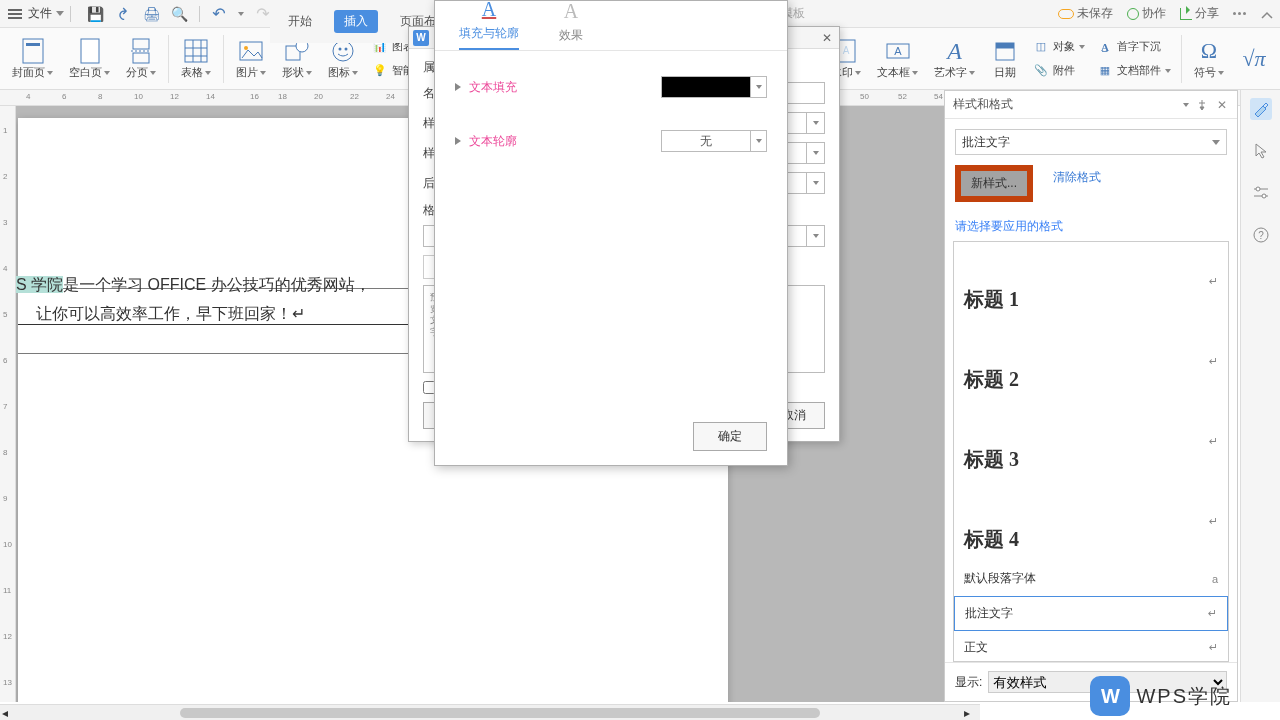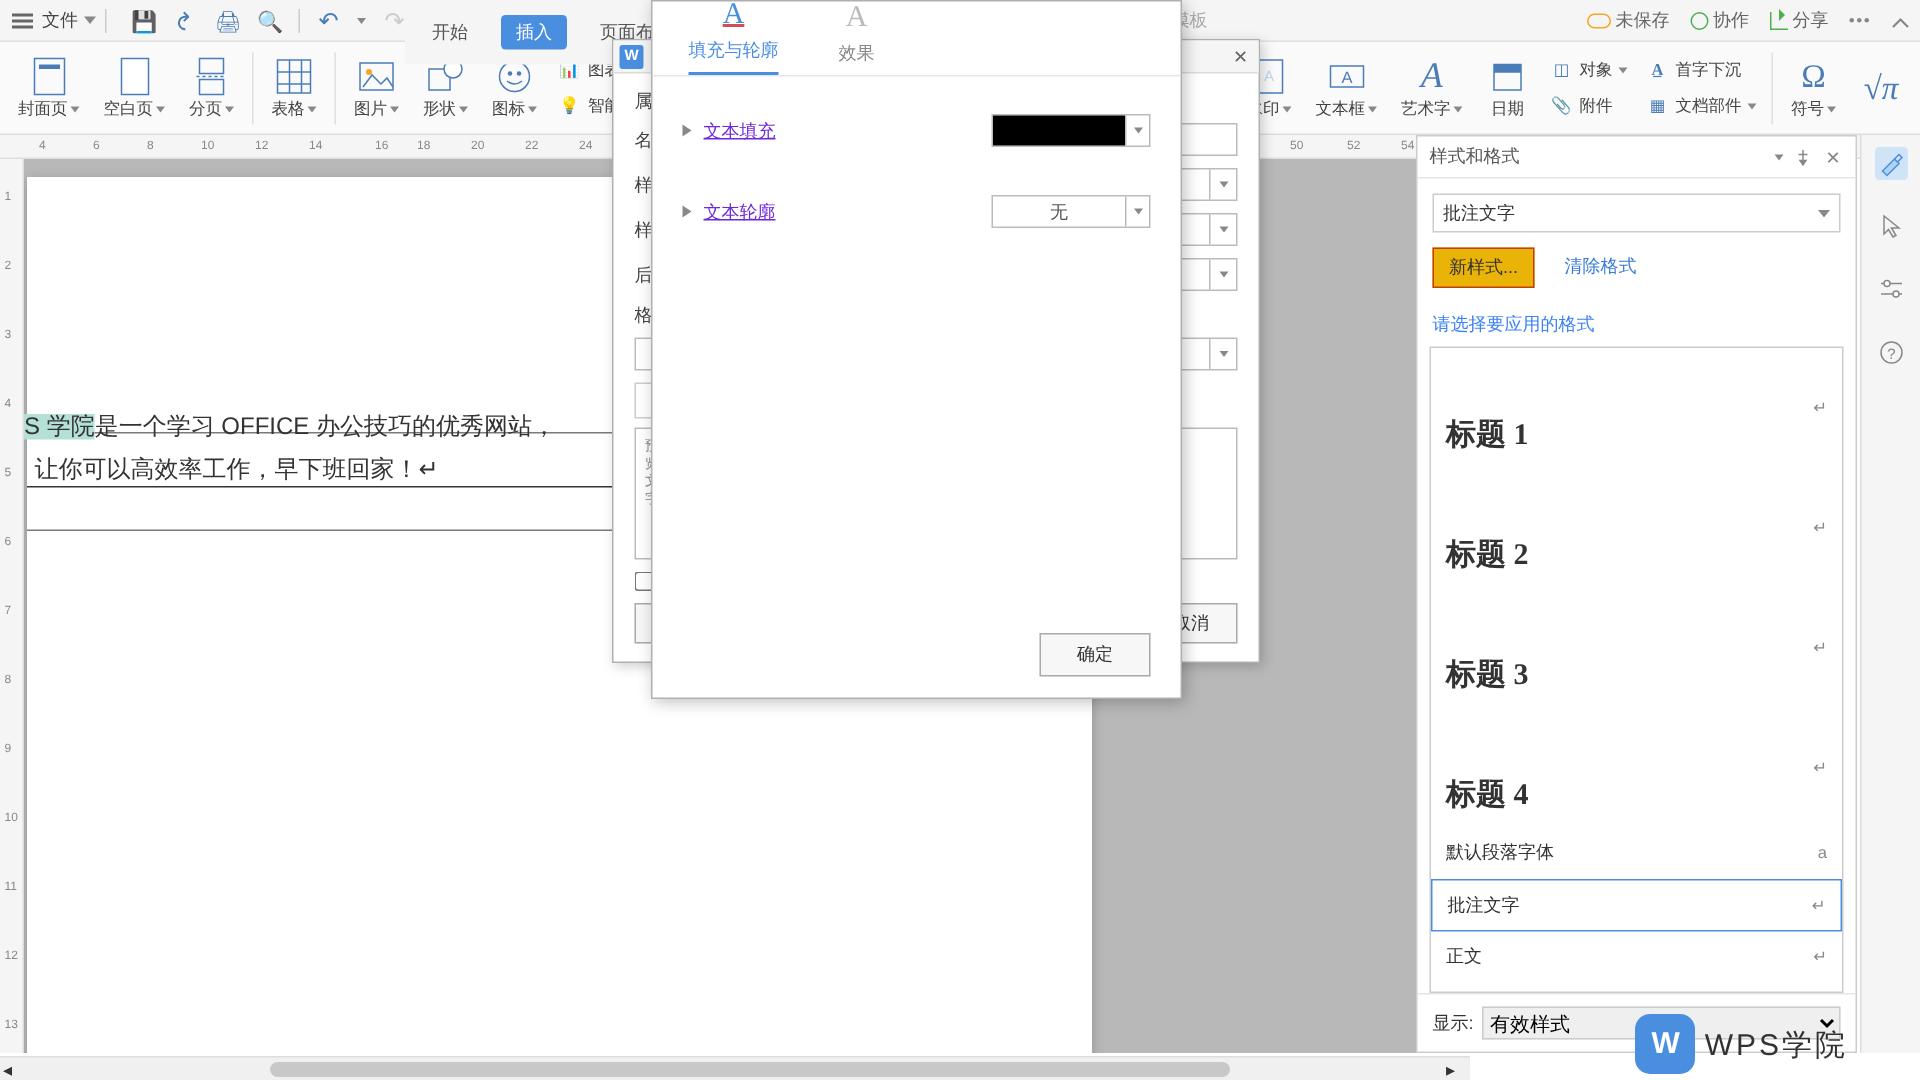--- a/index.html
+++ b/index.html
@@ -52,31 +52,31 @@
 .ruler-v .tick-label { position: absolute; left: 3px; }
 
 
 .doc-area { position: absolute; left: 16px; top: 106px; right: 300px; bottom: 18px; background: #b8b8b8; overflow: hidden; }
 .page { position: absolute; left: 2px; top: 12px; width: 710px; height: 600px; background: #fff; box-shadow: 0 2px 8px rgba(0,0,0,0.2); }
 .page-header-line { position: absolute; left: 0; right: 0; top: 170px; border-top: 1px solid #7a7a7a; border-bottom: 1px solid #7a7a7a; height: 66px; }
 .header-inner { position: absolute; left: 0; right: 36px; top: 8px; border-bottom: 1.5px solid #333; height: 28px; text-align: right; padding-right: 6px; padding-top: 4px; font-size: 14px; color: #555; }
 .doc-text { position: absolute; left: 0px; top: 165px; font-size: 16px; line-height: 1.8; }
 .doc-text .line1 { white-space: nowrap; }
 .doc-text .hl { background: #b5e0d8; }
-.doc-text .line2 { padding-left: 7px; }
+.doc-text .line2 { padding-left: 20px; }
 
 
 .style-panel { position: absolute; right: 42px; top: 90px; width: 294px; bottom: 18px; background: #fff; border: 1px solid #ccc; display: flex; flex-direction: column; }
 .style-panel-header { height: 28px; display: flex; align-items: center; padding: 0 8px; border-bottom: 1px solid #e5e5e5; }
 .style-panel-header .title { flex: 1; color: #555; }
 .pin-icon, .close-x { width: 14px; height: 14px; cursor: pointer; color: #888; margin-left: 6px; display: flex; align-items: center; justify-content: center; }
 .style-selector { margin: 10px; height: 26px; border: 1px solid #ccc; display: flex; align-items: center; padding: 0 6px; cursor: pointer; }
 .style-selector .chevron-down { margin-left: auto; }
 .style-btns { display: flex; gap: 10px; padding: 0 10px 10px; }
-.style-btn { border: 1px solid #c2410c; padding: 4px 10px; cursor: pointer; background: #eab308; font-size: 12px; }
+.style-btn { border: 6px solid #c2410c; padding: 4px 10px; cursor: pointer; background: #a3a3a3; font-size: 12px; }
 .style-section-label { padding: 6px 10px; color: #3b82f6; }
 .style-list { margin: 0 8px; border: 1px solid #ccc; flex: 1; overflow: auto; }
 .style-item { padding: 8px 10px; display: flex; align-items: center; cursor: pointer; border-bottom: 1px solid transparent; }
 .style-item.selected { border: 1px solid #4a8ee0; }
 .style-item .name { flex: 1; }
 .style-item .name.big { font-family: "SimSun", serif; font-size: 20px; font-weight: bold; margin-top: 36px; }
 .style-item .mark { color: #888; font-size: 11px; }
 .style-footer { display: flex; align-items: center; padding: 8px 10px; gap: 6px; border-top: 1px solid #e5e5e5; }
 .style-footer select { flex: 1; height: 22px; border: 1px solid #ccc; }
 
@@ -100,21 +100,21 @@
 
 
 .popup { position: absolute; left: 434px; top: 0px; width: 354px; height: 466px; background: #fff; border: 1px solid #b0b0b0; box-shadow: 2px 2px 10px rgba(0,0,0,0.25); z-index: 100; }
 .popup-tabs { height: 50px; display: flex; align-items: flex-end; border-bottom: 1px solid #e5e5e5; padding: 0 24px; gap: 40px; }
 .popup-tab { display: flex; flex-direction: column; align-items: center; gap: 4px; padding-bottom: 6px; cursor: pointer; color: #888; }
 .popup-tab.active { color: #4a8ee0; border-bottom: 2px solid #4a8ee0; }
 .popup-tab-icon { font-size: 20px; font-family: serif; }
 .popup-body { padding: 16px 20px; }
 .popup-row { display: flex; align-items: center; height: 40px; margin-bottom: 14px; }
 .popup-row .expander { width: 0; height: 0; border-top: 4px solid transparent; border-bottom: 4px solid transparent; border-left: 6px solid #888; margin-right: 8px; cursor: pointer; }
-.popup-row .label { color: #6d28d9; flex: 0 0 80px; text-decoration: underline; }
+.popup-row .label { color: #ec4899; flex: 0 0 80px; }
 .popup-row .control { margin-left: auto; width: 106px; height: 22px; border: 1px solid #bbb; display: flex; align-items: center; cursor: pointer; }
 .color-swatch { flex: 1; height: 100%; background: #000; }
 .color-dd { width: 16px; border-left: 1px solid #bbb; height: 100%; display: flex; align-items: center; justify-content: center; }
 .outline-val { flex: 1; text-align: center; color: #555; }
 .popup-footer { position: absolute; bottom: 14px; right: 20px; }
 .popup-ok { border: 1px solid #aaa; background: #f7f7f7; padding: 5px 24px; cursor: pointer; }
 
 
 .under-dialog { position: absolute; left: 408px; top: 26px; width: 432px; height: 416px; background: #fff; border: 1px solid #b0b0b0; box-shadow: 2px 2px 8px rgba(0,0,0,0.2); z-index: 50; }
 .under-dialog .ud-header { height: 22px; background: #f5f5f5; border-bottom: 1px solid #ddd; display: flex; align-items: center; padding: 0 4px; }

